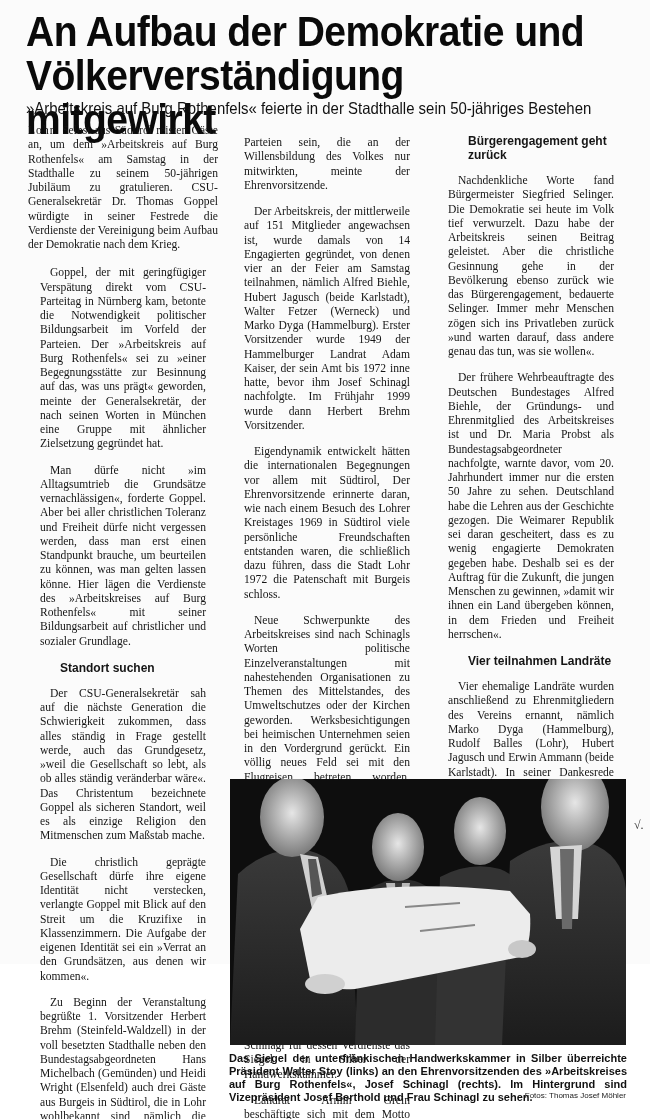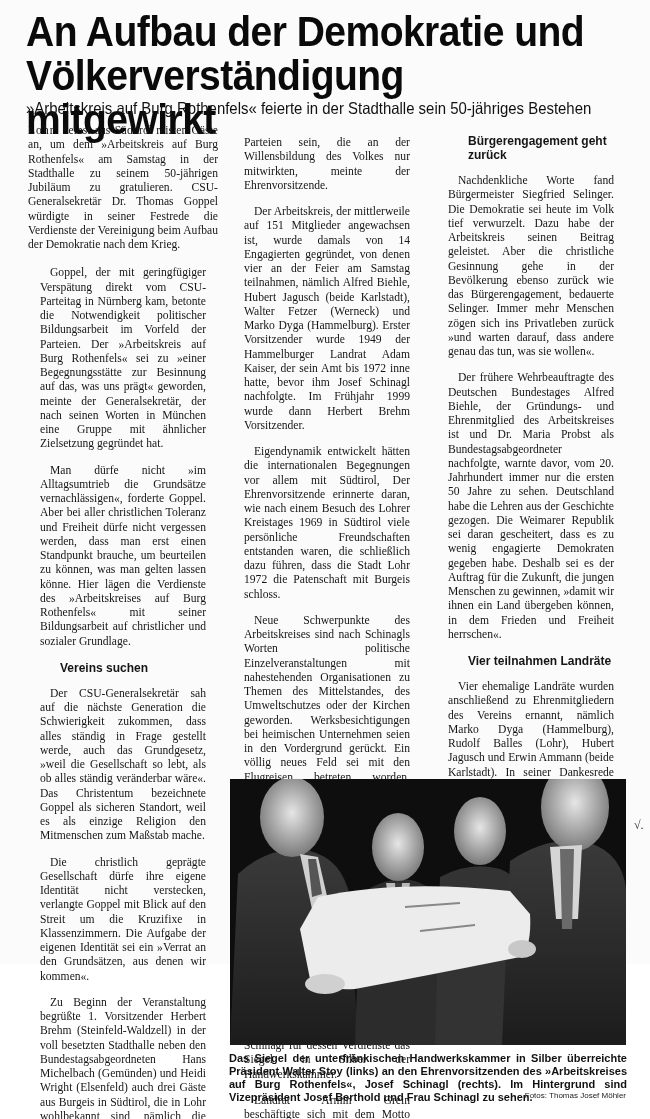--- a/index.html
+++ b/index.html
@@ -63,21 +63,21 @@
     <span>An Aufbau der Demokratie und</span><br>
     <span>Völkerverständigung mitgewirkt</span>
   </h1>
 
   <p class="subhead">»Arbeitskreis auf Burg Rothenfels« feierte in der Stadthalle sein 50-jähriges Bestehen</p>
 
   <div class="col col-1">
     <p class="lead"><span class="dateline">Lohr.</span><span> Selbst aus Südtirol reisten Gäste an, um dem »Arbeitskreis auf Burg Rothenfels« am Samstag in der Stadthalle zu seinem 50-jährigen Jubiläum zu gratulieren. CSU-Generalsekretär Dr. Thomas Goppel würdigte in seiner Festrede die Verdienste der Vereinigung beim Aufbau der Demokratie nach dem Krieg.</span></p>
     <p>Goppel, der mit geringfügiger Verspätung direkt vom CSU-Parteitag in Nürnberg kam, betonte die Notwendigkeit politischer Bildungsarbeit im Vorfeld der Parteien. Der »Arbeitskreis auf Burg Rothenfels« sei zu »einer Begegnungsstätte zur Besinnung auf das, was uns prägt« geworden, meinte der Generalsekretär, der nach seinen Worten in München eine Gruppe mit ähnlicher Zielsetzung gegründet hat.</p>
     <p>Man dürfe nicht »im Alltagsumtrieb die Grundsätze vernachlässigen«, forderte Goppel. Aber bei aller christlichen Toleranz und Freiheit dürfe nicht vergessen werden, dass man erst einen Standpunkt brauche, um beurteilen zu können, was man gelten lassen könne. Hier lägen die Verdienste des »Arbeitskreises auf Burg Rothenfels« mit seiner Bildungsarbeit auf christlicher und sozialer Grundlage.</p>
-    <div class="subtitle">Vereins suchen</div>
+    <div class="subtitle">Standort suchen</div>
     <p>Der CSU-Generalsekretär sah auf die nächste Generation die Schwierigkeit zukommen, dass alles ständig in Frage gestellt werde, auch das Grundgesetz, »weil die Gesellschaft so lebt, als ob alles ständig veränderbar wäre«. Das Christentum bezeichnete Goppel als sicheren Standort, weil es als einzige Religion den Mitmenschen zum Maßstab mache.</p>
     <p>Die christlich geprägte Gesellschaft dürfe ihre eigene Identität nicht verstecken, verlangte Goppel mit Blick auf den Streit um die Kruzifixe in Klassenzimmern. Die Aufgabe der eigenen Identität sei ein »Verrat an den Grundsätzen, aus denen wir kommen«.</p>
     <p>Zu Beginn der Veranstaltung begrüßte 1. Vorsitzender Herbert Brehm (Steinfeld-Waldzell) in der voll besetzten Stadthalle neben den Bundestagsabgeordneten Hans Michelbach (Gemünden) und Heidi Wright (Elsenfeld) auch drei Gäste aus Burgeis in Südtirol, die in Lohr wohlbekannt sind, nämlich die beiden ehemaligen Fraktionsvorsteher (Bürgermeister) Sepp Peer und Sepp Telser sowie Lehrer Eduard Platzer.</p>
     <div class="subtitle">Von 14 auf 132 Mitglieder</div>
     <p>Brehm, der Staatssekretär Goppel die Dr.-Probst-Medaille überreichte, bezeichnete 1999 als »Jahr der 50-Jahr-Feiern« und erinnerte daran, dass die Bundesrepublik Deutschland in diesen 50 Jahren sieben Bundeskanzler und acht Bundespräsidenten gehabt habe, »der Arbeitskreis aber nur drei Vorsitzende«.</p>
 
   </div>
 
   <div class="col col-2">
     <p class="noindent">Parteien sein, die an der Willensbildung des Volkes nur mitwirkten, meinte der Ehrenvorsitzende.</p>

